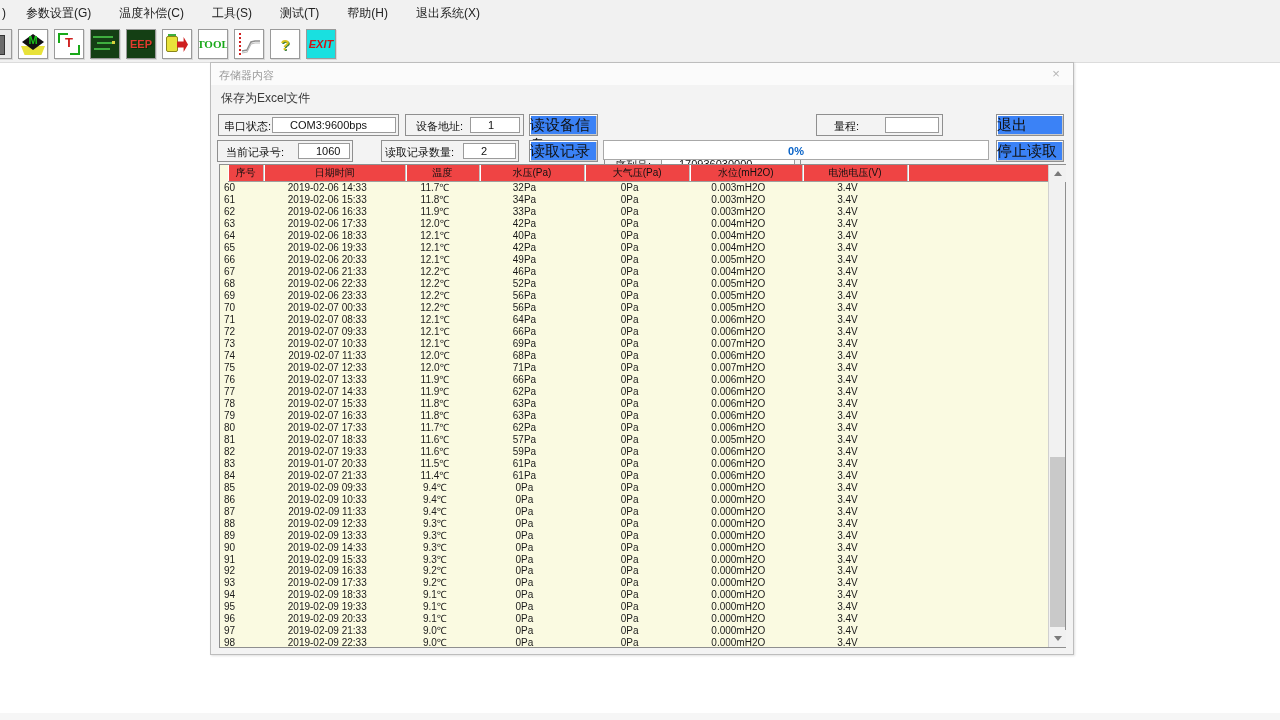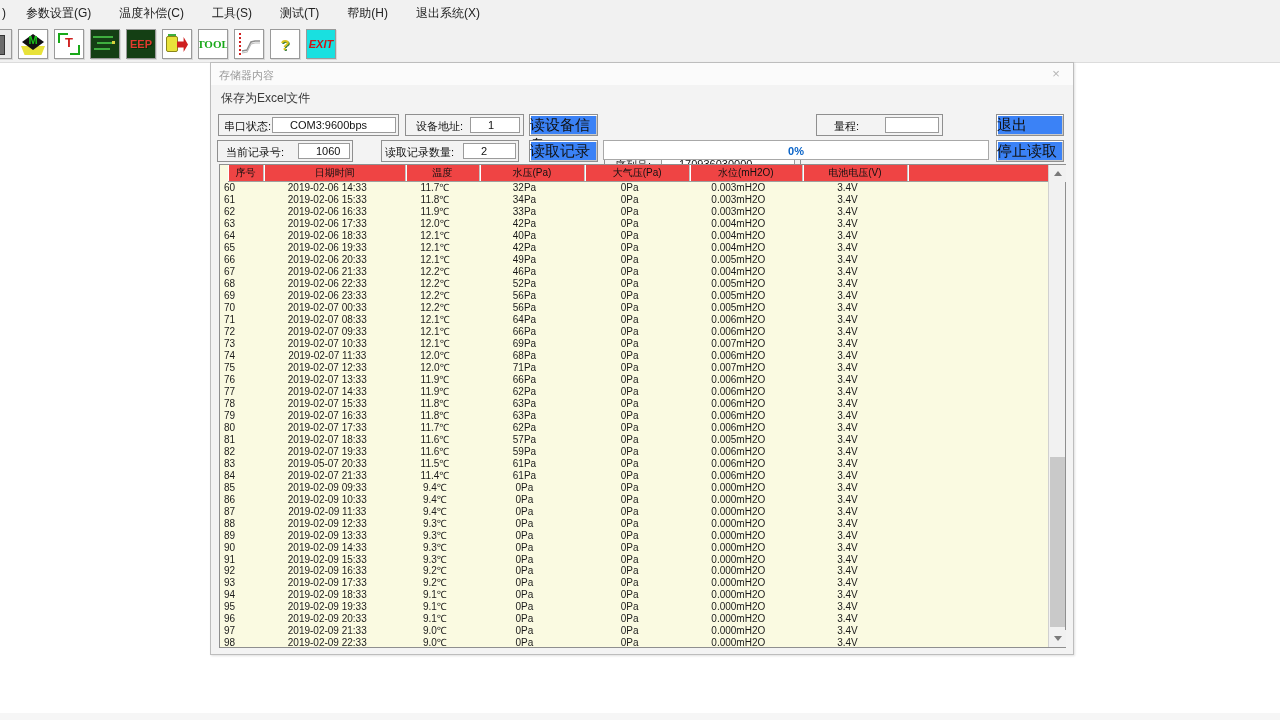--- a/index.html
+++ b/index.html
@@ -464,21 +464,21 @@
           <div class="td c1">2019-02-07 19:33</div>
           <div class="td c2">11.6℃</div>
           <div class="td c3">59Pa</div>
           <div class="td c4">0Pa</div>
           <div class="td c5">0.006mH2O</div>
           <div class="td c6">3.4V</div>
           <div class="td c7"></div>
         </div>
         <div class="tr">
           <div class="td seq c0">83</div>
-          <div class="td c1">2019-05-07 20:33</div>
+          <div class="td c1">2019-01-07 20:33</div>
           <div class="td c2">11.5℃</div>
           <div class="td c3">61Pa</div>
           <div class="td c4">0Pa</div>
           <div class="td c5">0.006mH2O</div>
           <div class="td c6">3.4V</div>
           <div class="td c7"></div>
         </div>
         <div class="tr">
           <div class="td seq c0">84</div>
           <div class="td c1">2019-02-07 21:33</div>

